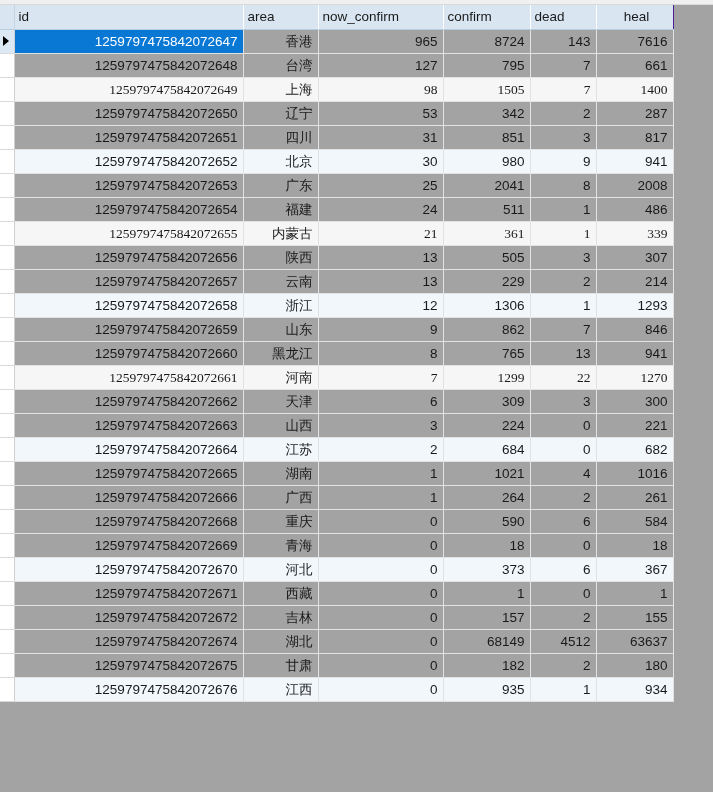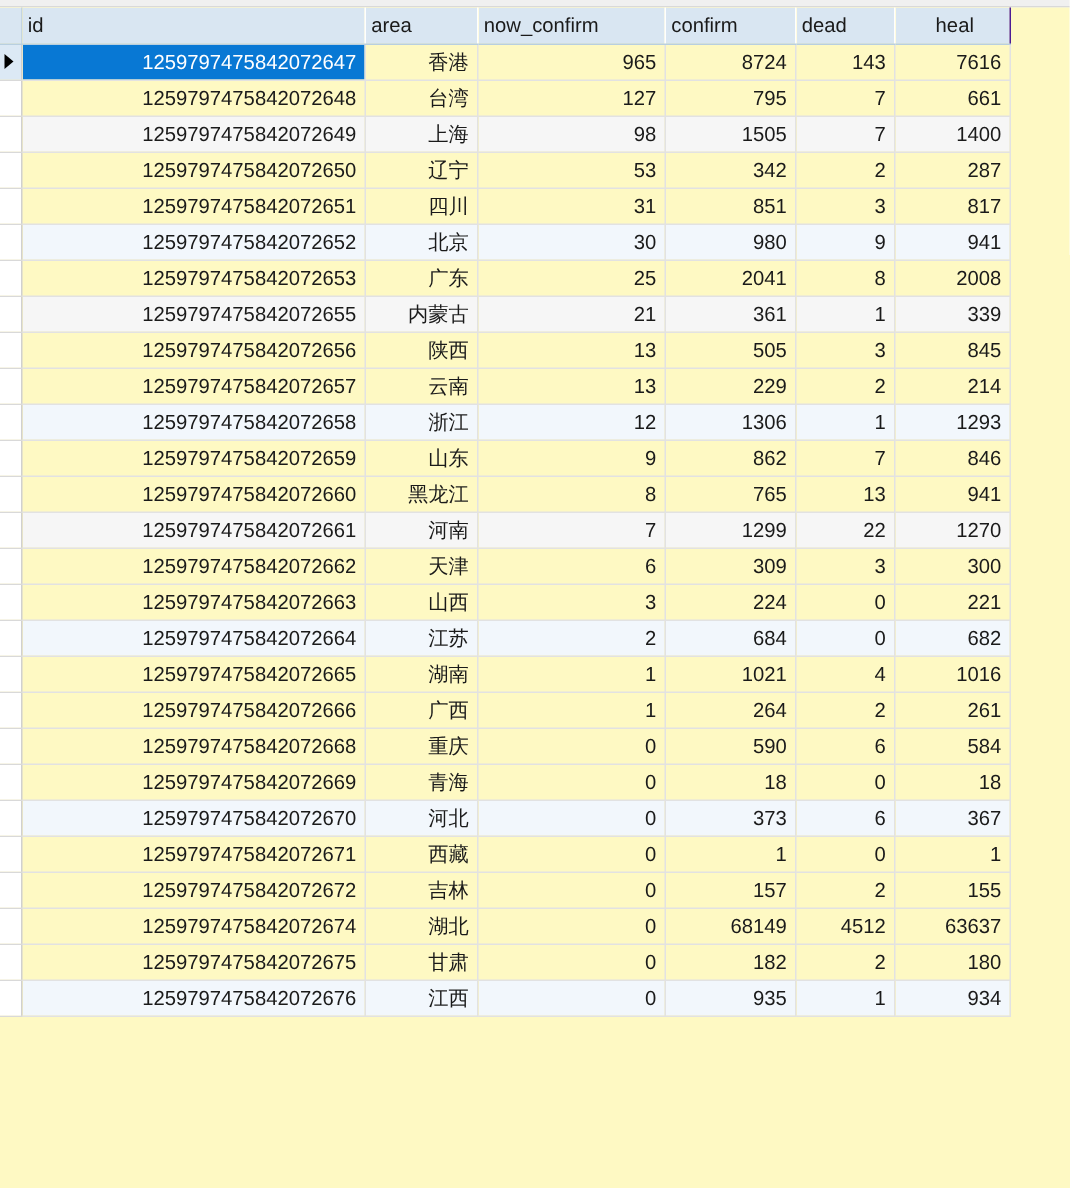--- a/index.html
+++ b/index.html
@@ -31,21 +31,21 @@
     border-bottom: 1px solid #d9d9d9;
     box-sizing: border-box;
   }
 
   .grid-area {
     position: absolute;
     top: 5px;
     left: 0;
     width: 713px;
     height: 787px;
-    background: #fef9c3;
+    background: #a3a3a3;
   }
 
   table.data-grid {
     border-collapse: collapse;
     table-layout: fixed;
     width: 673px;
     font-size: 13.5px;
     color: #1a1a1a;
   }
 
@@ -117,21 +117,21 @@
     top: 50%;
     transform: translateY(-50%);
     width: 0; height: 0;
     border-left: 6px solid #000000;
     border-top: 5px solid transparent;
     border-bottom: 5px solid transparent;
   }
   tr.selected .row-marker { display: block; }
 
   
-  tr.stripe-gray td:not(.gutter) { background: #f6f6f6; }
+  tr.stripe-gray td:not(.gutter) { background: #f6f6f6; font-family: Liberation Serif, serif; }
   tr.stripe-blue td:not(.gutter) { background: #f2f7fc; }
 
   
   tr.selected td.cell-id {
     background: #0878d4;
     color: #ffffff;
   }
 </style>
 </head>
 <body>
@@ -221,37 +221,46 @@
           </tr>
           <tr>
             <td class="gutter"></td>
             <td class="num cell-id">1259797475842072653</td>
             <td class="txt">广东</td>
             <td class="num">25</td>
             <td class="num">2041</td>
             <td class="num">8</td>
             <td class="num">2008</td>
           </tr>
+          <tr>
+            <td class="gutter"></td>
+            <td class="num cell-id">1259797475842072654</td>
+            <td class="txt">福建</td>
+            <td class="num">24</td>
+            <td class="num">511</td>
+            <td class="num">1</td>
+            <td class="num">486</td>
+          </tr>
           <tr class="stripe-gray">
             <td class="gutter"></td>
             <td class="num cell-id">1259797475842072655</td>
             <td class="txt">内蒙古</td>
             <td class="num">21</td>
             <td class="num">361</td>
             <td class="num">1</td>
             <td class="num">339</td>
           </tr>
           <tr>
             <td class="gutter"></td>
             <td class="num cell-id">1259797475842072656</td>
             <td class="txt">陕西</td>
             <td class="num">13</td>
             <td class="num">505</td>
             <td class="num">3</td>
-            <td class="num">845</td>
+            <td class="num">307</td>
           </tr>
           <tr>
             <td class="gutter"></td>
             <td class="num cell-id">1259797475842072657</td>
             <td class="txt">云南</td>
             <td class="num">13</td>
             <td class="num">229</td>
             <td class="num">2</td>
             <td class="num">214</td>
           </tr>

